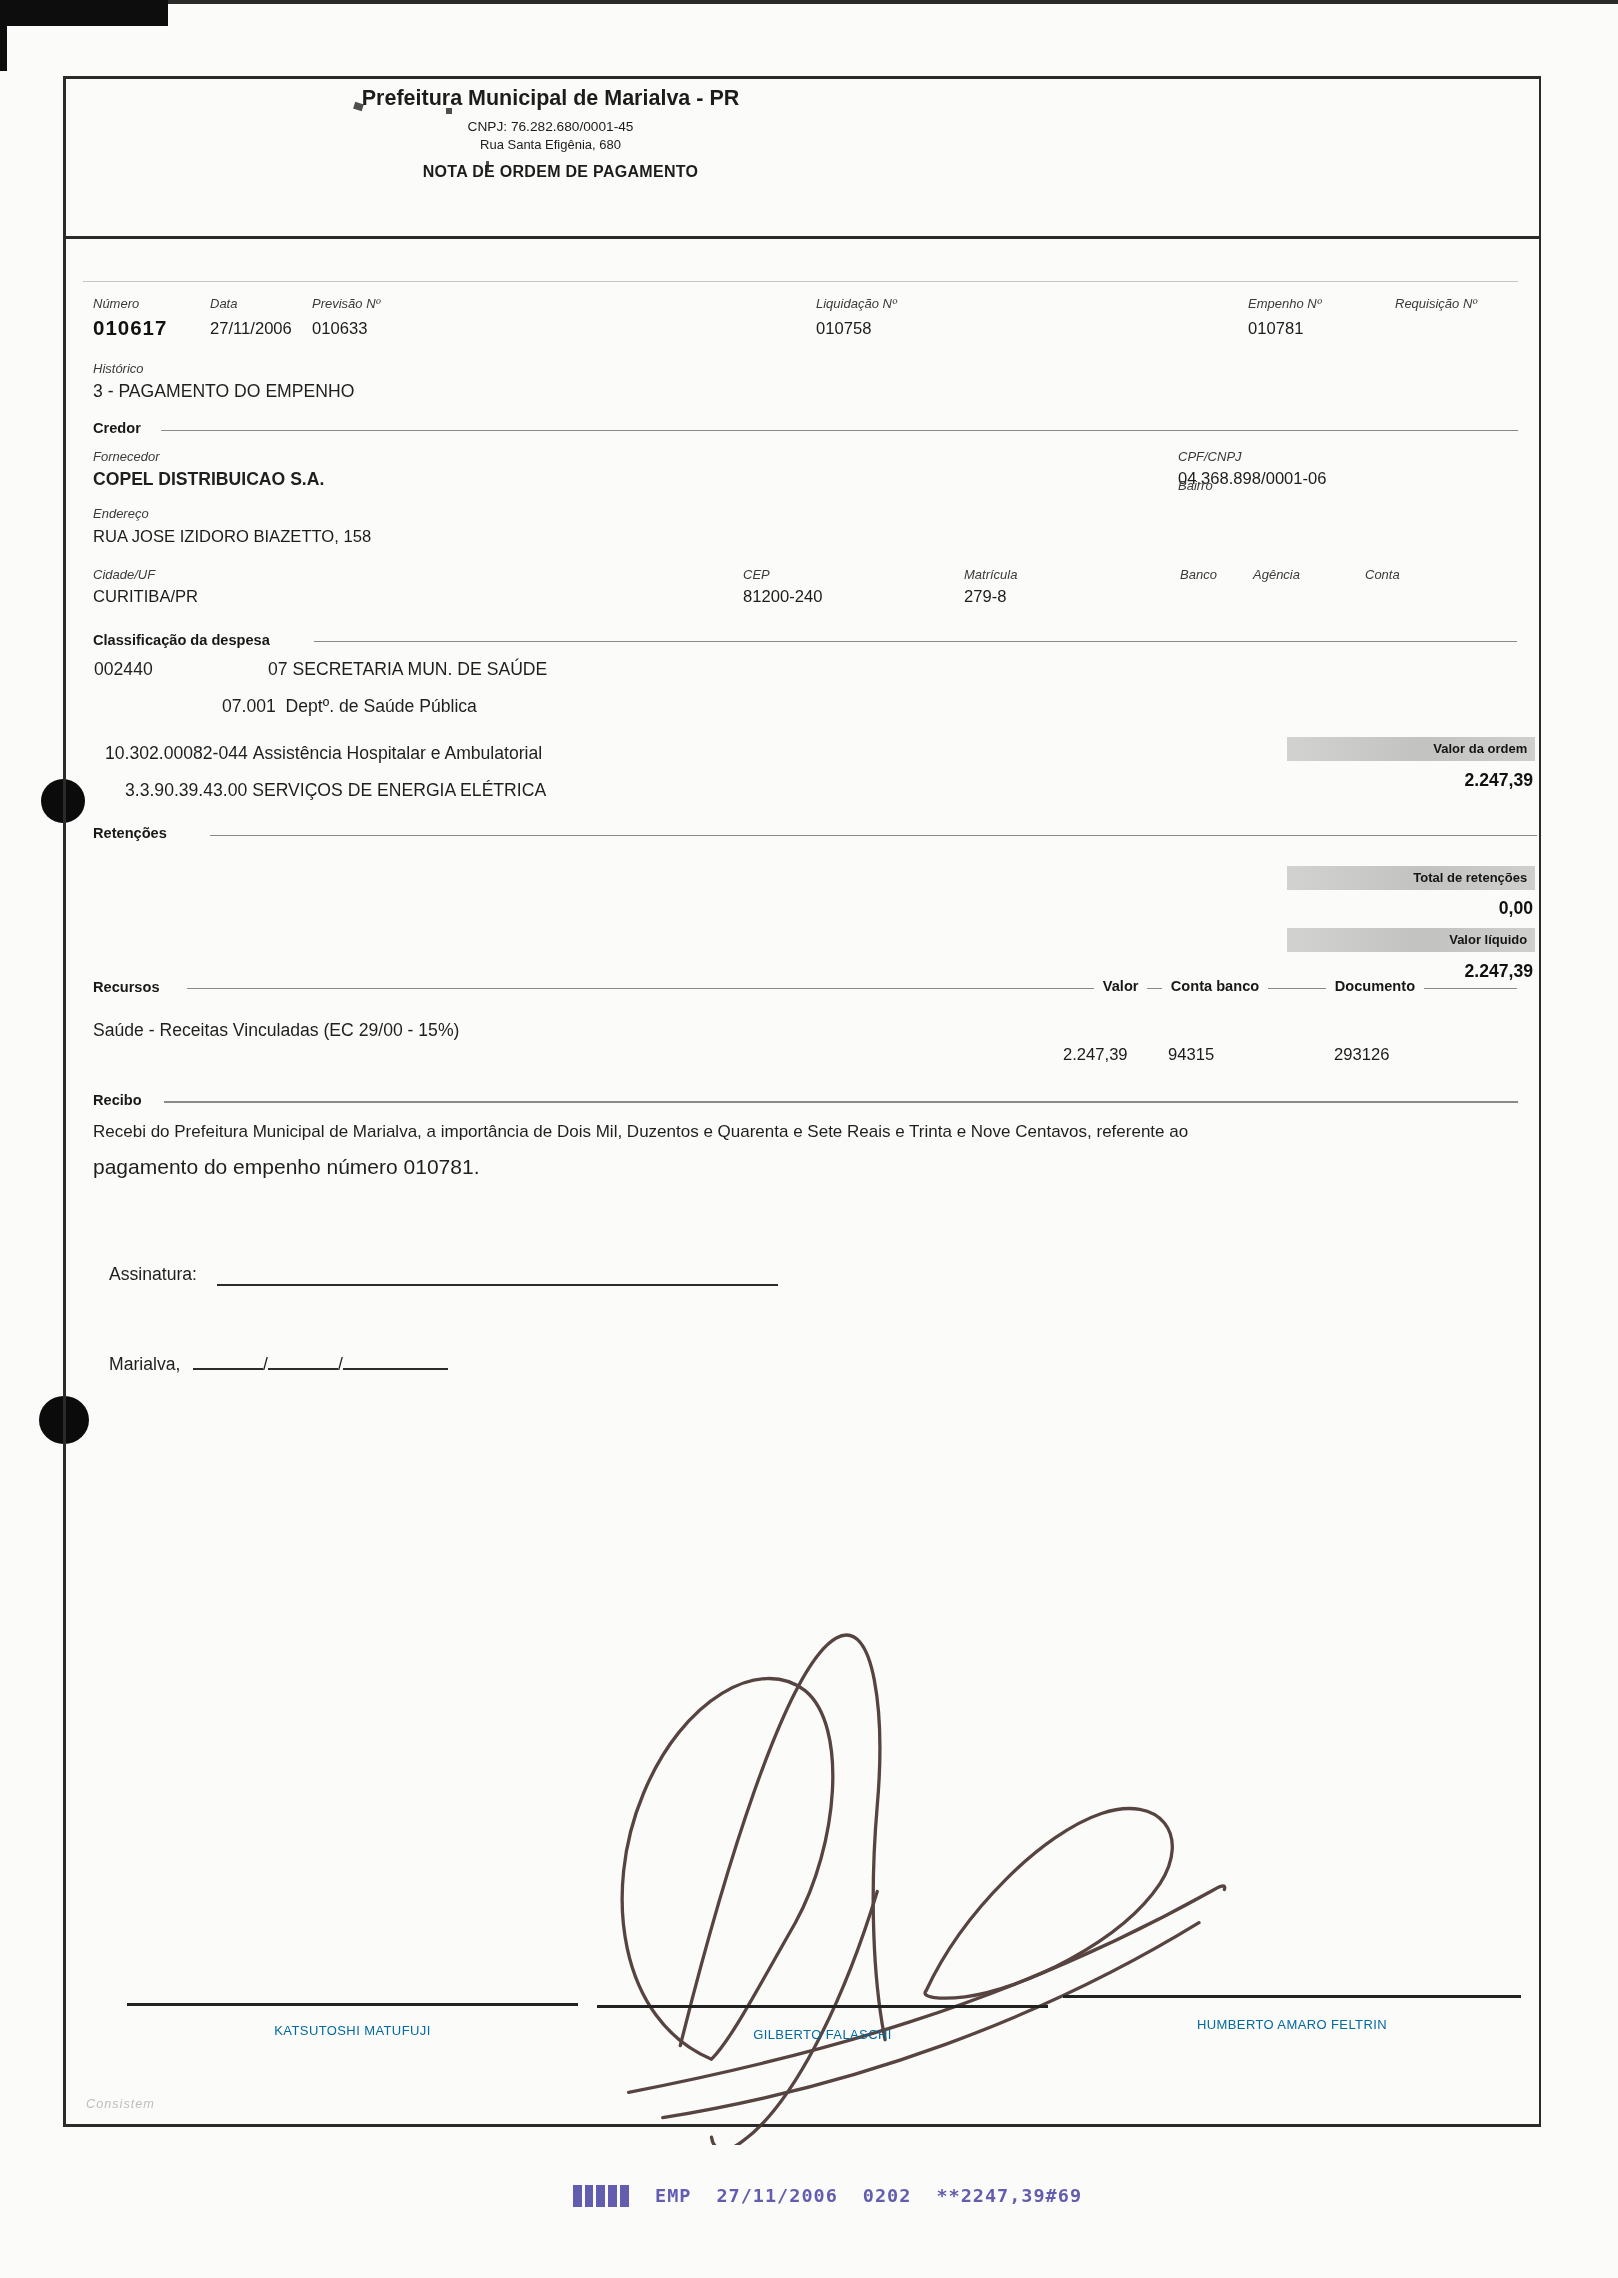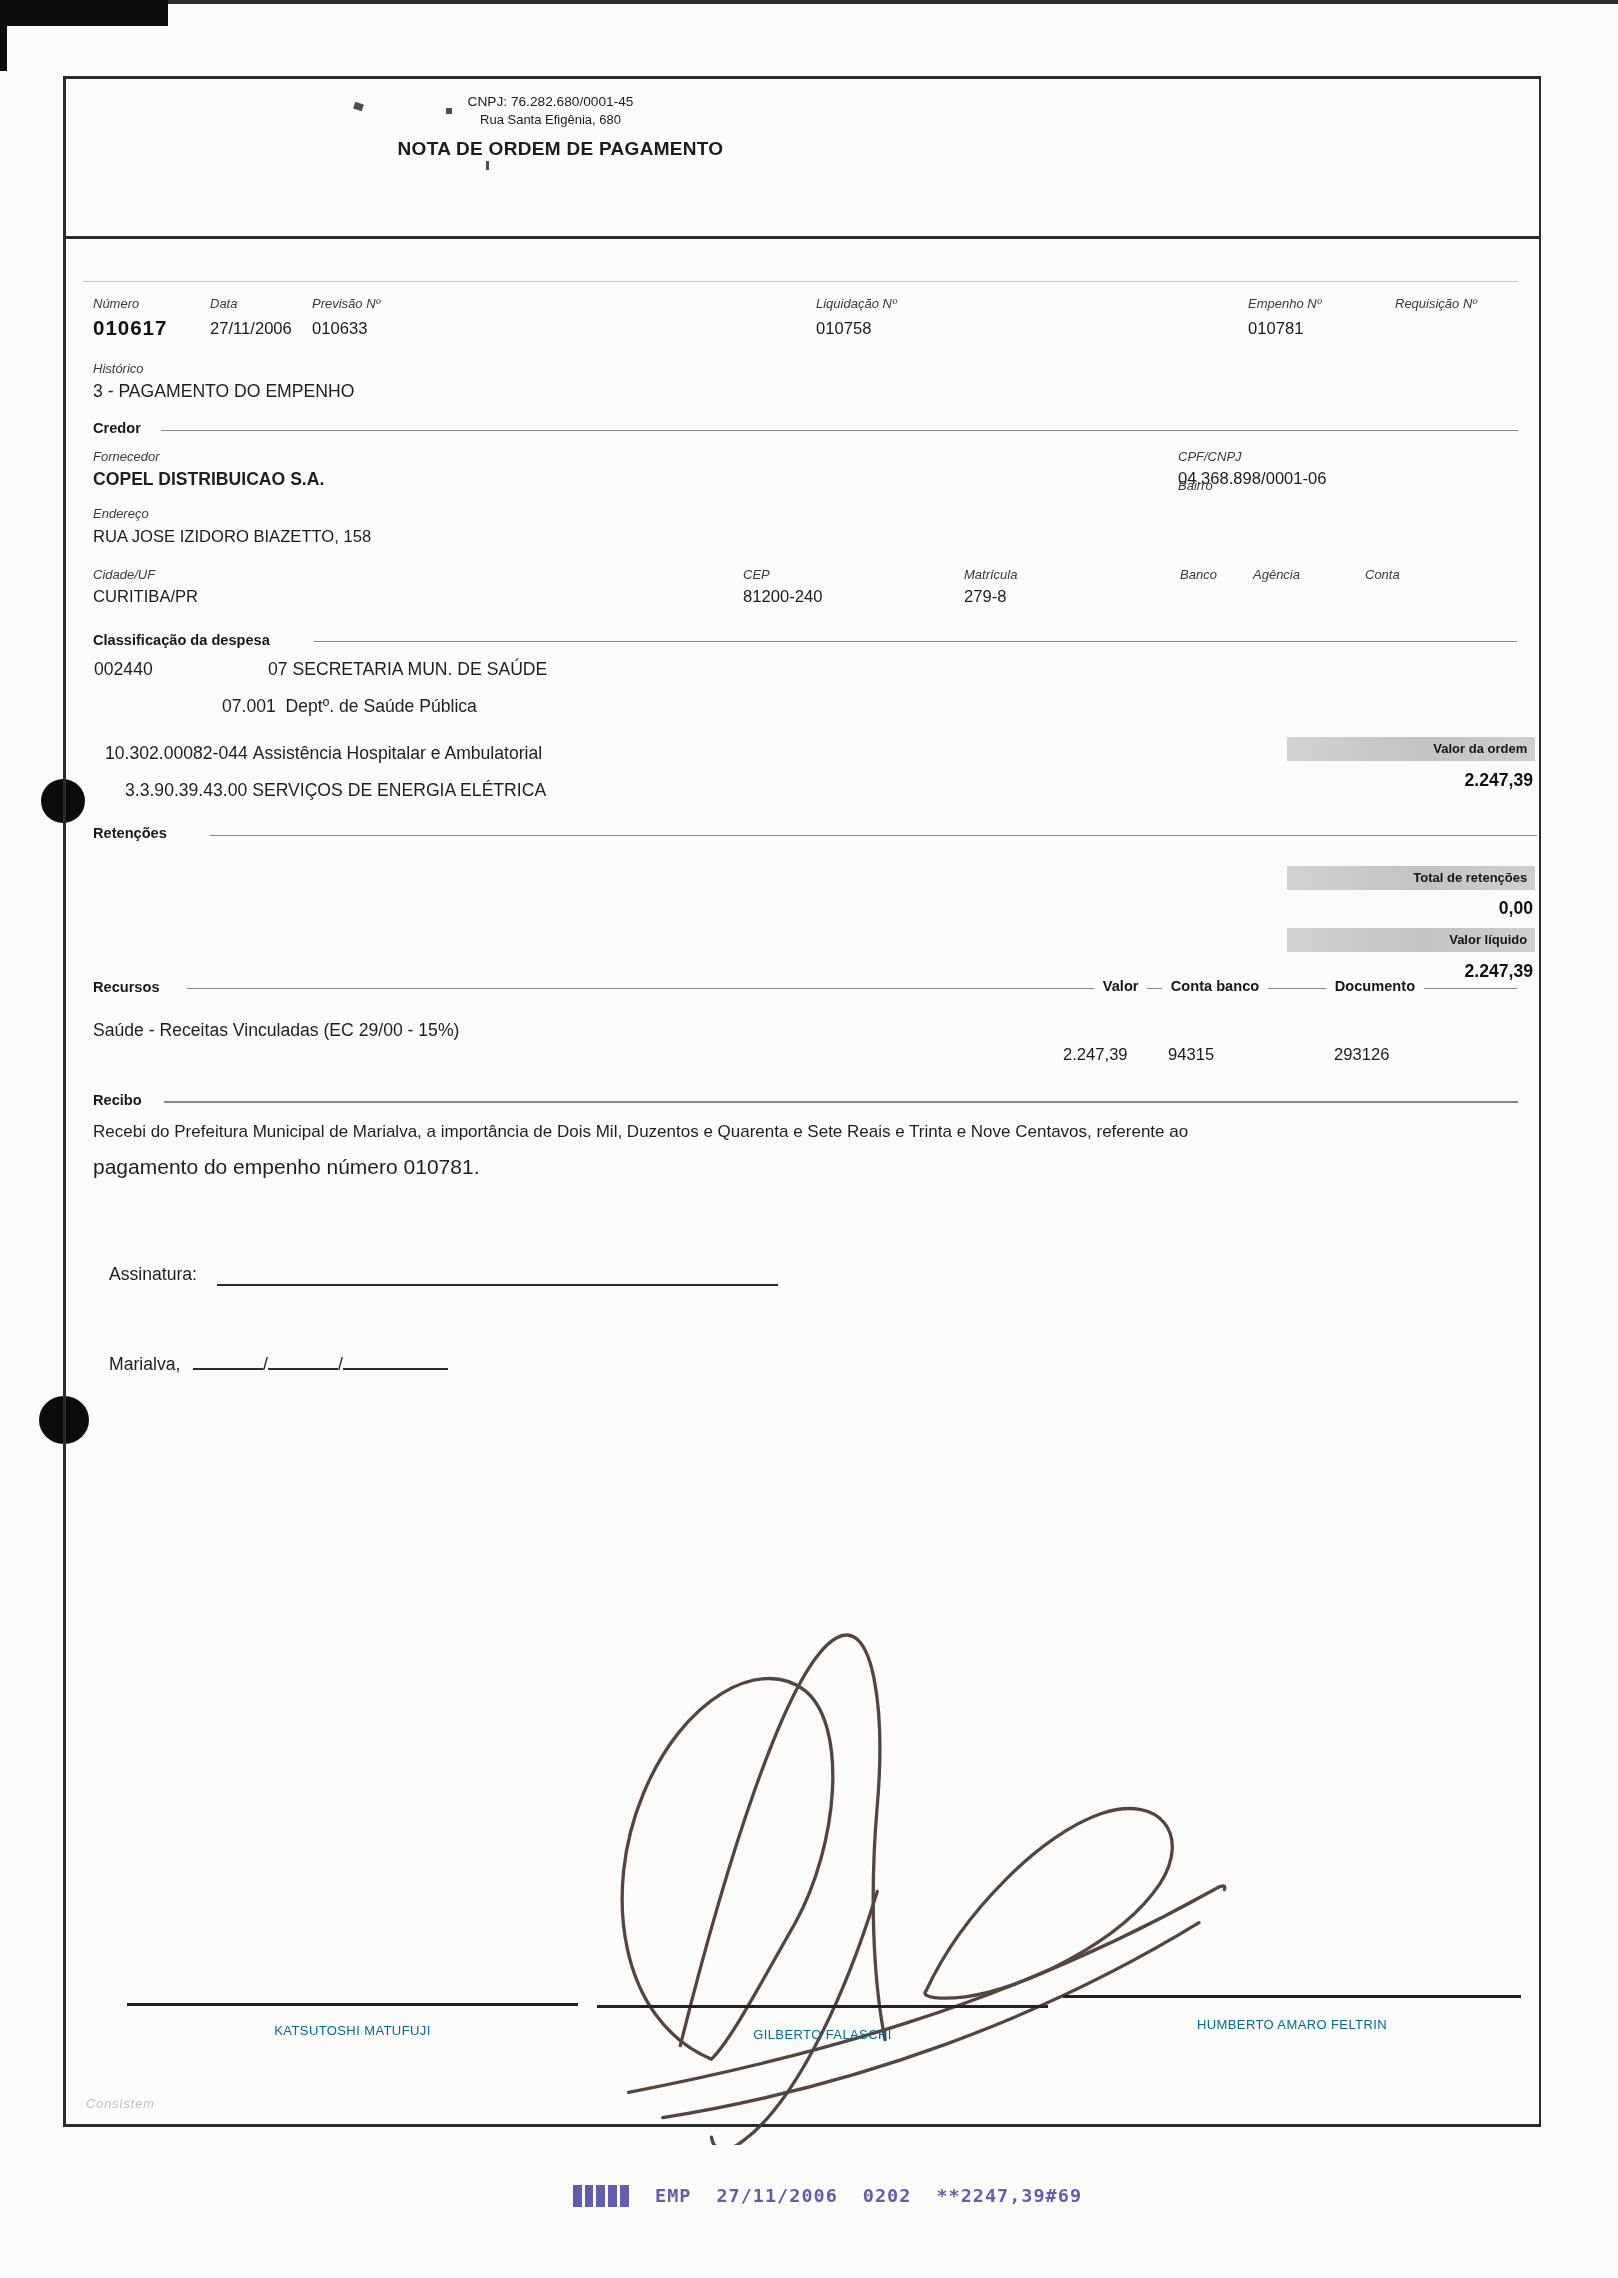--- a/index.html
+++ b/index.html
@@ -46,23 +46,24 @@
   <div class="hole" style="left:41px;top:779px;width:44px;height:44px;"></div>
   <div class="hole" style="left:39px;top:1396px;width:50px;height:48px;"></div>
 
   <div class="b" style="left:63px;top:76px;width:1478px;height:2.9px;"></div>
   <div class="b" style="left:63px;top:76px;width:2.9px;height:2050px;"></div>
   <div class="b" style="left:1539px;top:76px;width:2px;height:2050px;"></div>
   <div class="b" style="left:63px;top:2124px;width:1478px;height:2.9px;"></div>
   <div class="b" style="left:63px;top:236px;width:1478px;height:2.9px;"></div>
 
   <div class="abs" style="left:63px;top:86px;width:975px;text-align:center;">
+    <div style="font-size:21.5px;font-weight:bold;">Prefeitura Municipal de Marialva - PR</div>
     <div style="font-size:13.7px;margin-top:7.8px;">CNPJ: 76.282.680/0001-45</div>
     <div style="font-size:13px;margin-top:2.9px;">Rua Santa Efigênia, 680</div>
-    <div style="font-size:19px;font-weight:bold;margin-top:11.7px;letter-spacing:0.3px;margin-left:20px;">NOTA DE ORDEM DE PAGAMENTO</div>
+    <div style="font-size:16px;font-weight:bold;margin-top:11.7px;letter-spacing:0.3px;margin-left:20px;">NOTA DE ORDEM DE PAGAMENTO</div>
   </div>
 
   <div class="thinrule" style="left:83px;top:281px;width:1435px;"></div>
   <div class="lbl" style="left:93px;top:296px;">Número</div>
   <div class="big" style="left:93px;top:316px;">010617</div>
   <div class="lbl" style="left:210px;top:296px;">Data</div>
   <div class="val" style="left:210px;top:319px;">27/11/2006</div>
   <div class="lbl" style="left:312px;top:296px;">Previsão Nº</div>
   <div class="val" style="left:312px;top:319px;">010633</div>
   <div class="lbl" style="left:816px;top:296px;">Liquidação Nº</div>

